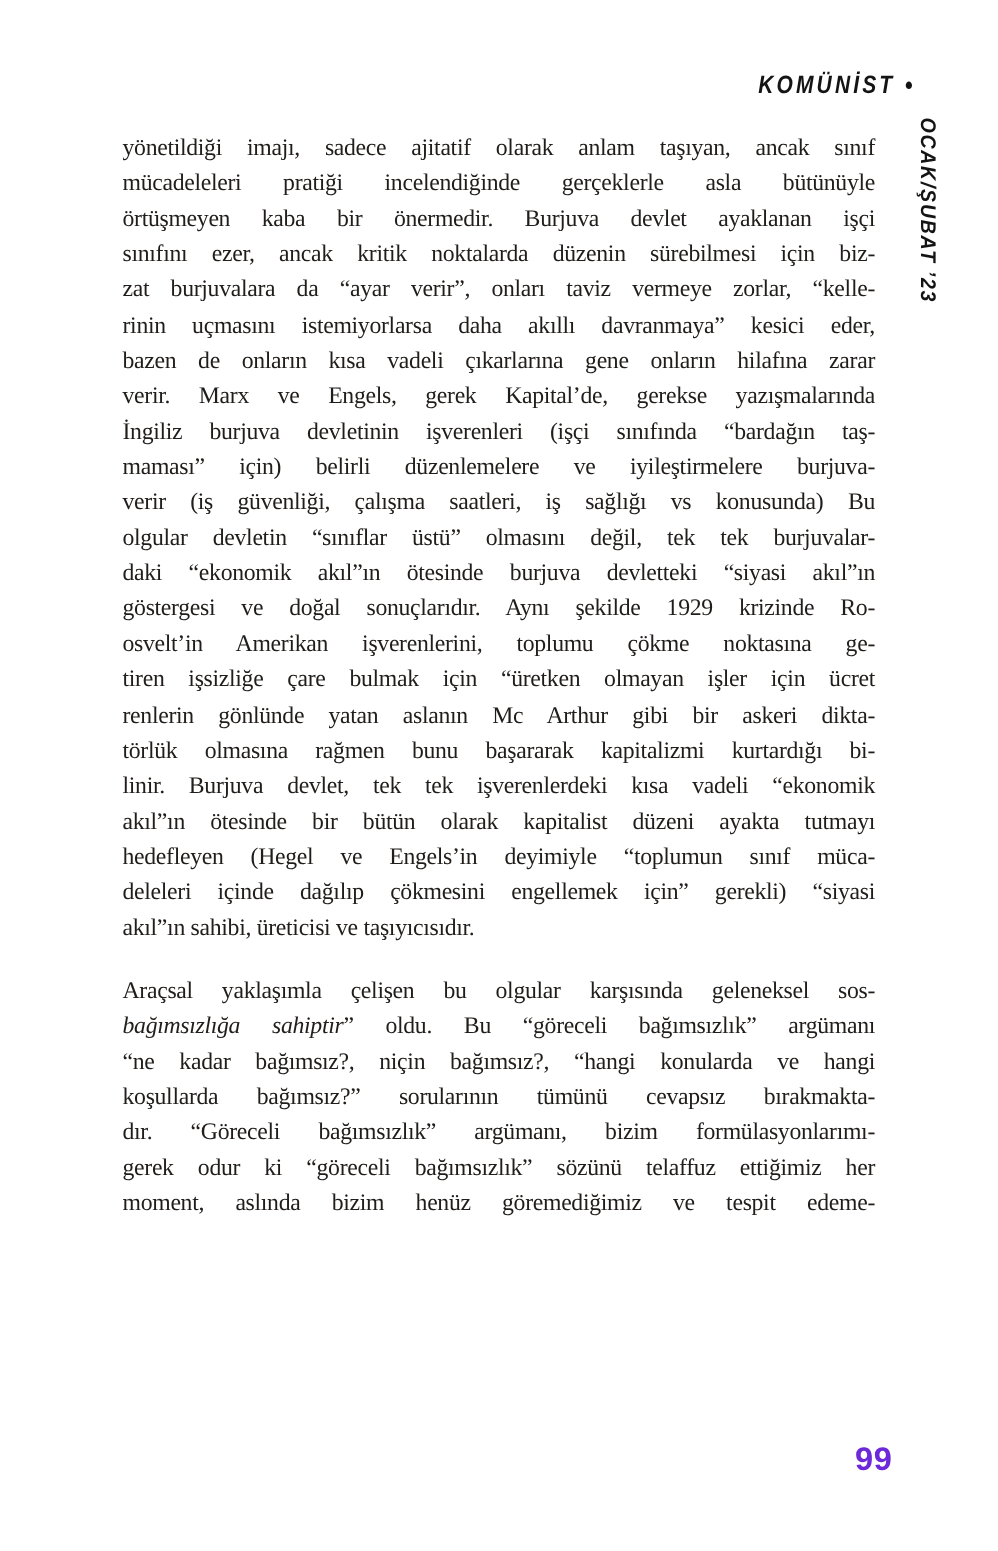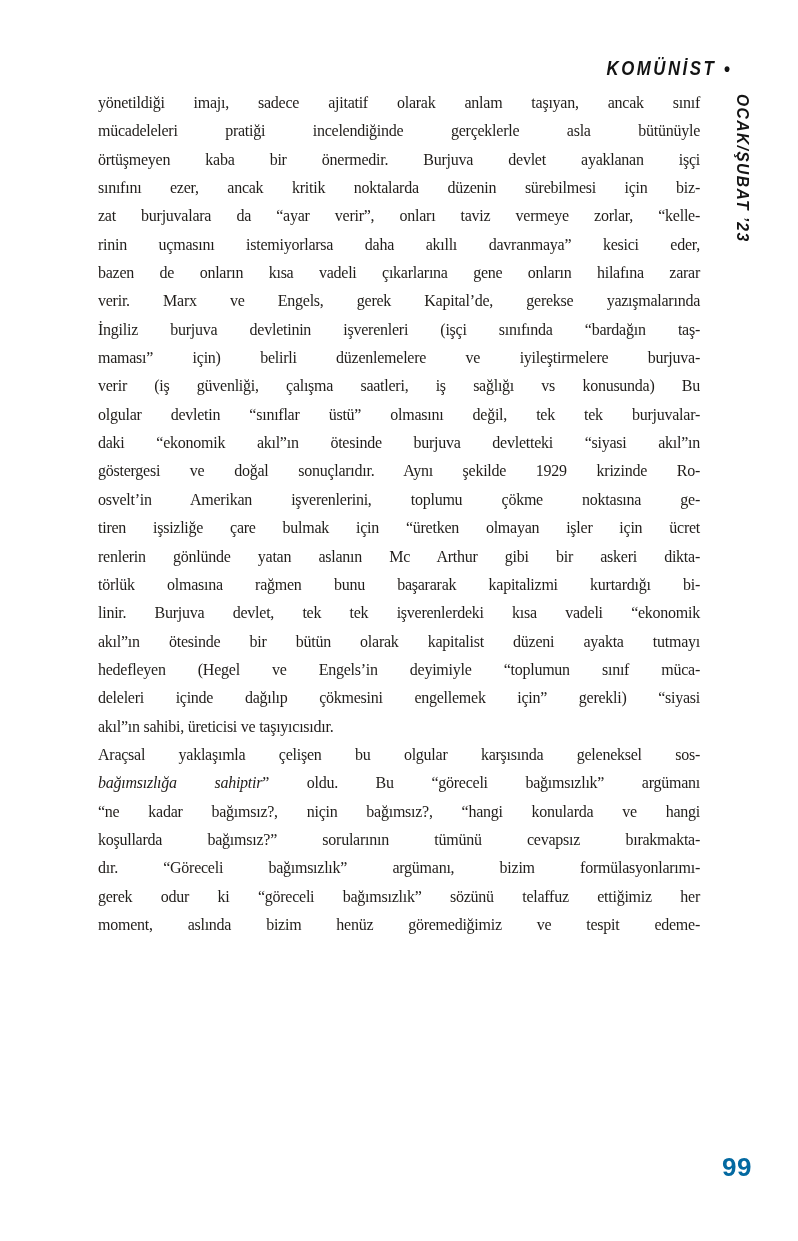--- a/index.html
+++ b/index.html
@@ -46,39 +46,39 @@
     font-style:italic;font-weight:700;
     font-size:17px;letter-spacing:1.5px;
     white-space:nowrap;
     transform:rotate(90deg) scaleX(0.92);
     transform-origin:0 0;
   }
 
   
   .article{
     position:absolute;
-    left:98px;top:89px;width:602px;
+    left:98px;top:105px;width:602px;
     color:var(--ink);
-    font-size:16px;
+    font-size:19px;
     line-height:28.35px;
     letter-spacing:-0.25px;
   }
-  .para + .para{}
+  .para + .para{margin-top:22px;}
   .line{
     text-align:justify;
     text-align-last:justify;
   }
   .line.no-justify{text-align-last:left;}
   .line i{font-style:italic;}
 
   
   .page-number{
     position:absolute;
-    top:1152px;left:722px;
-    color:#0369a1;
+    top:1152px;left:684px;
+    color:#6d28d9;
     font-family:"Liberation Sans", sans-serif;
     font-weight:700;
     font-size:26px;
     letter-spacing:0.5px;
   }
 </style>
 </head>
 <body>
 
 <div class="page">

